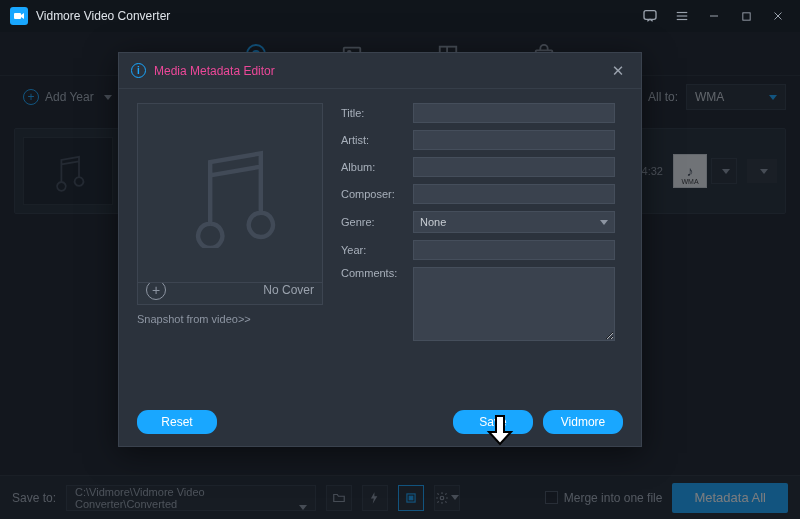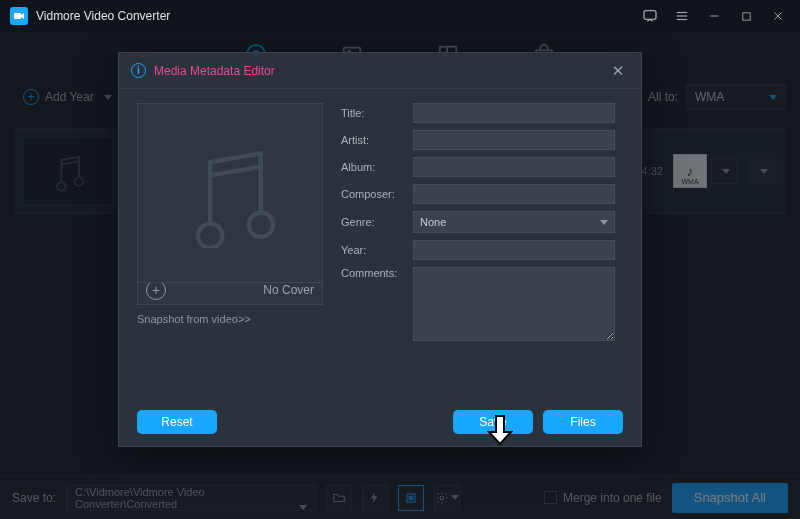--- a/index.html
+++ b/index.html
@@ -68,21 +68,21 @@
 
   .fields-col{flex:1;display:flex;flex-direction:column;gap:7px;padding-right:8px}
   .field-row{display:flex;align-items:center;gap:8px}
   .field-label{width:64px;text-align:left;color:#a8b0bb;font-size:11px}
   .field-input{flex:1;height:20px;background:#3a424e;border:1px solid #454e5b;color:#c8cdd3;font-size:11px;padding:0 6px}
   .field-select{flex:1;height:22px;background:#3a424e;border:1px solid #454e5b;color:#c8cdd3;font-size:11px;padding:0 6px;display:flex;align-items:center;justify-content:space-between;cursor:pointer}
   .comments-row{display:flex;gap:8px;align-items:flex-start}
   .comments-box{flex:1;height:74px;background:#3a424e;border:1px solid #454e5b}
 
   .modal-footer{height:48px;display:flex;align-items:center;padding:0 18px;gap:10px}
-  .btn{height:24px;min-width:80px;border:none;color:#fff;font-size:12px;cursor:pointer;border-radius:5px;background:#19a7ff;padding:0 16px}
+  .btn{height:24px;min-width:80px;border:none;color:#fff;font-size:12px;cursor:pointer;border-radius:11px;background:#19a7ff;padding:0 16px}
   .footer-spacer{flex:1}
 
   
   .annot-arrow{position:absolute;left:485px;top:414px;pointer-events:none}
 
   
   .note-svg{stroke:#414a57;fill:none;stroke-width:4}
 </style>
 </head>
 <body>
@@ -226,21 +226,21 @@
         <circle cx="12" cy="12" r="3"></circle>
         <path d="M12 2v3M12 19v3M4.2 4.2l2.1 2.1M17.7 17.7l2.1 2.1M2 12h3M19 12h3M4.2 19.8l2.1-2.1M17.7 6.3l2.1-2.1"></path>
       </svg>
       <span class="caret-down" style="margin-left:2px"></span>
     </div>
 
   <div class="merge-group">
     <div class="checkbox"></div>
     <span>Merge into one file</span>
   </div>
-  <button class="convert-all-btn">Snapshot All</button>
+  <button class="convert-all-btn">Metadata All</button>
 </div>
 
 <div class="modal-backdrop"></div>
 <div class="modal">
   <div class="modal-header">
     <div class="mh-info">i</div>
     <div class="mh-title">Media Metadata Editor</div>
     <div class="mh-close">✕</div>
   </div>
 
@@ -293,19 +293,19 @@
         <div class="field-label">Comments:</div>
         <textarea class="comments-box" style=""></textarea>
       </div>
     </div>
   </div>
 
   <div class="modal-footer">
     <button class="btn">Reset</button>
     <div class="footer-spacer"></div>
     <button class="btn">Save</button>
-    <button class="btn">Files</button>
+    <button class="btn">Vidmore</button>
   </div>
 </div>
 
 <svg class="annot-arrow" width="30" height="32" viewBox="0 0 30 32">
   <path d="M11 2 H19 V18 H26 L15 30 L4 18 H11 Z" fill="#ffffff" stroke="#000" stroke-width="2"></path>
 </svg>
 
 </body></html>

